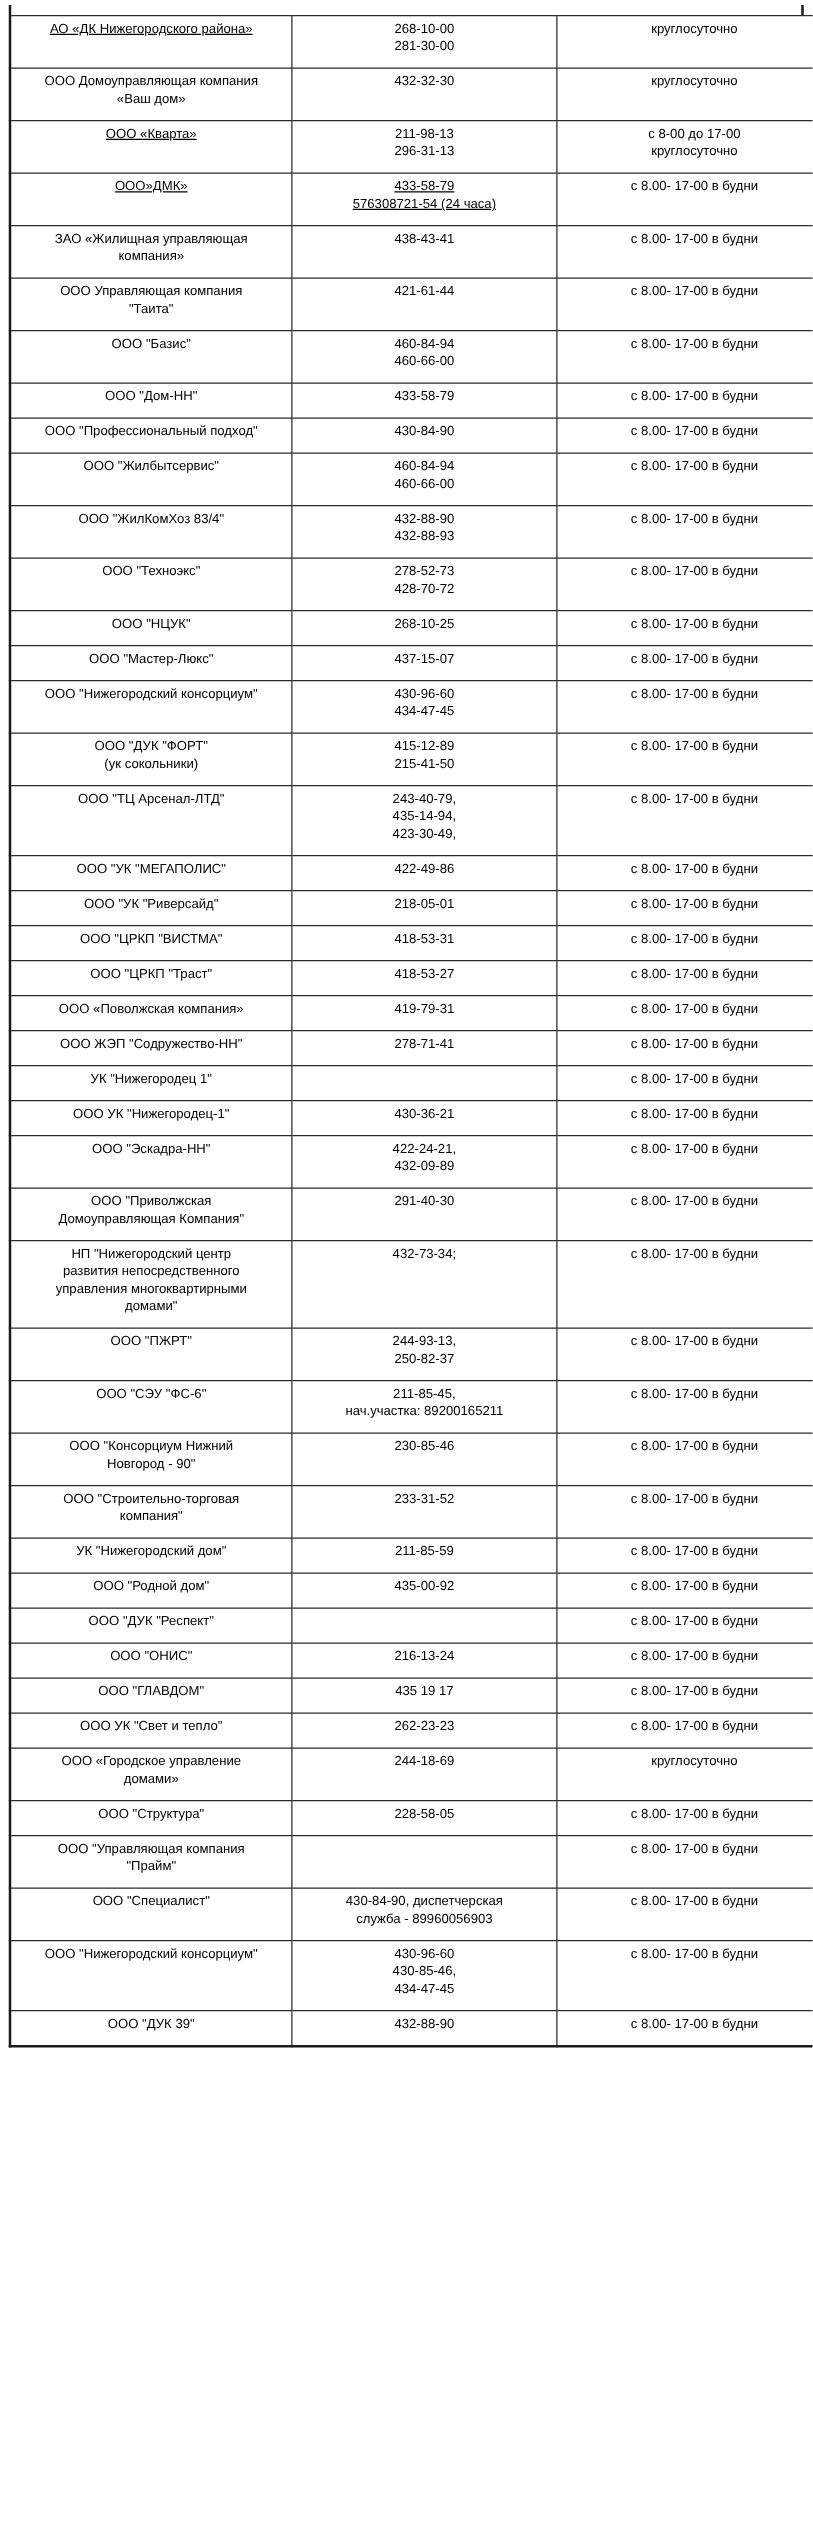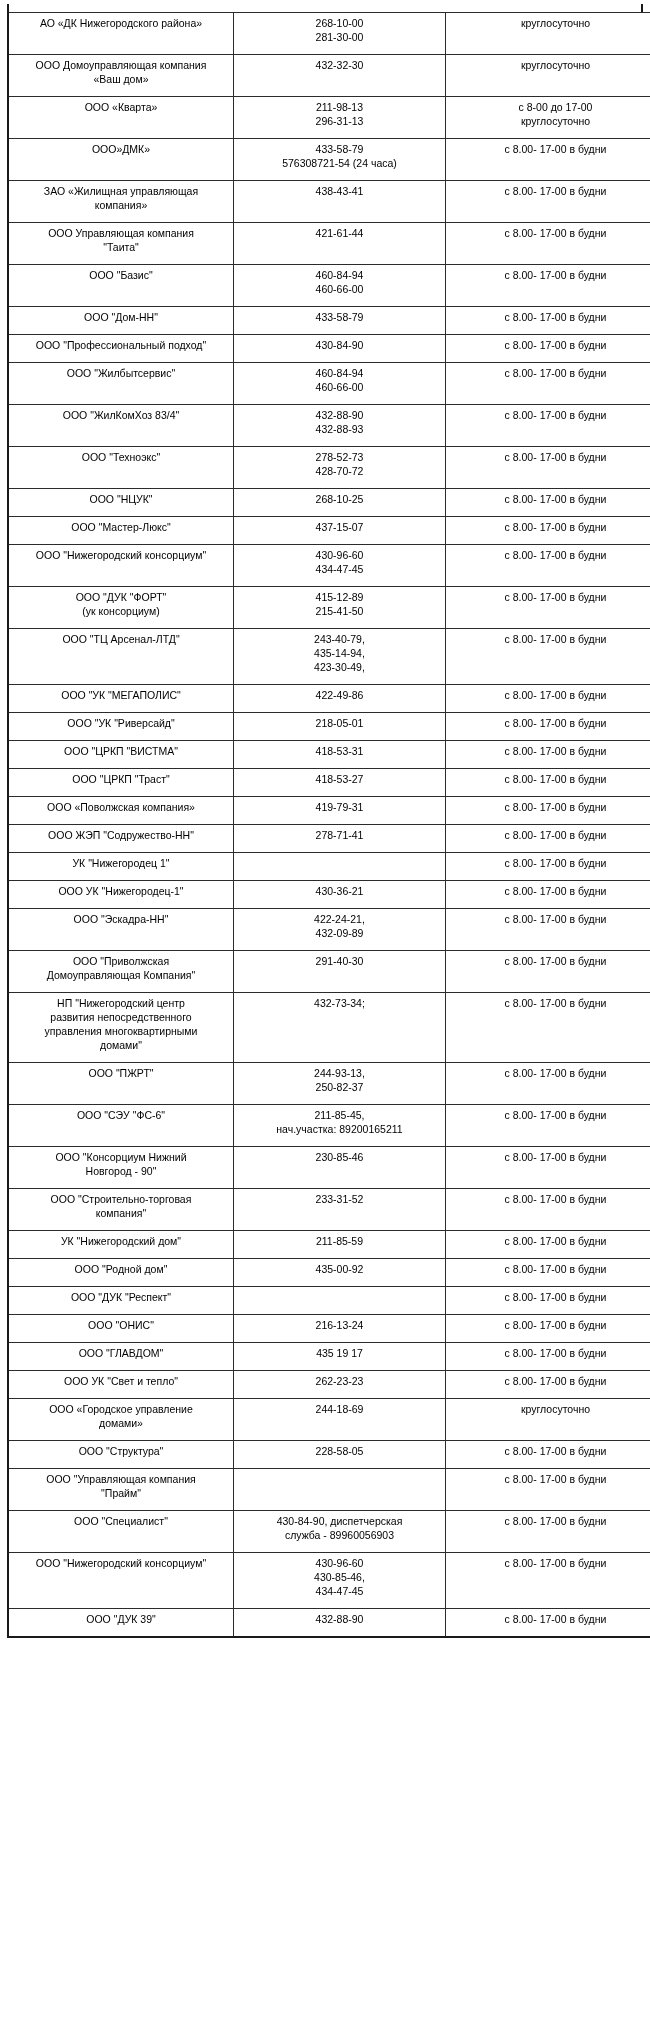--- a/index.html
+++ b/index.html
@@ -66,21 +66,21 @@
     border-right: 1px solid #2b2b2b;
   }
   table.reg td.c-phone {
     width: 205px;
     border-right: 1px solid #2b2b2b;
     text-align: center;
   }
   table.reg td.c-hours {
     width: 213px;
   }
-  .ul-text { }
+  .ul-text { text-decoration: underline; }
   .line { display: block; white-space: pre-wrap; }
   .empty-cell { min-height: 14px; }
 </style>
 </head>
 <body>
 
 <div class="page">
 
   <div class="title-gap"></div>
 
@@ -259,21 +259,21 @@
             <span class="line">430-96-60</span>
             <span class="line">434-47-45</span>
           </td>
           <td class="c-hours">
             <span class="line">с 8.00- 17-00 в будни</span>
           </td>
         </tr>
         <tr>
           <td class="c-name">
             <span class="line">ООО "ДУК "ФОРТ"</span>
-            <span class="line">(ук консорциум)</span>
+            <span class="line">(ук сокольники)</span>
           </td>
           <td class="c-phone">
             <span class="line">415-12-89</span>
             <span class="line">215-41-50</span>
           </td>
           <td class="c-hours">
             <span class="line">с 8.00- 17-00 в будни</span>
           </td>
         </tr>
         <tr>

